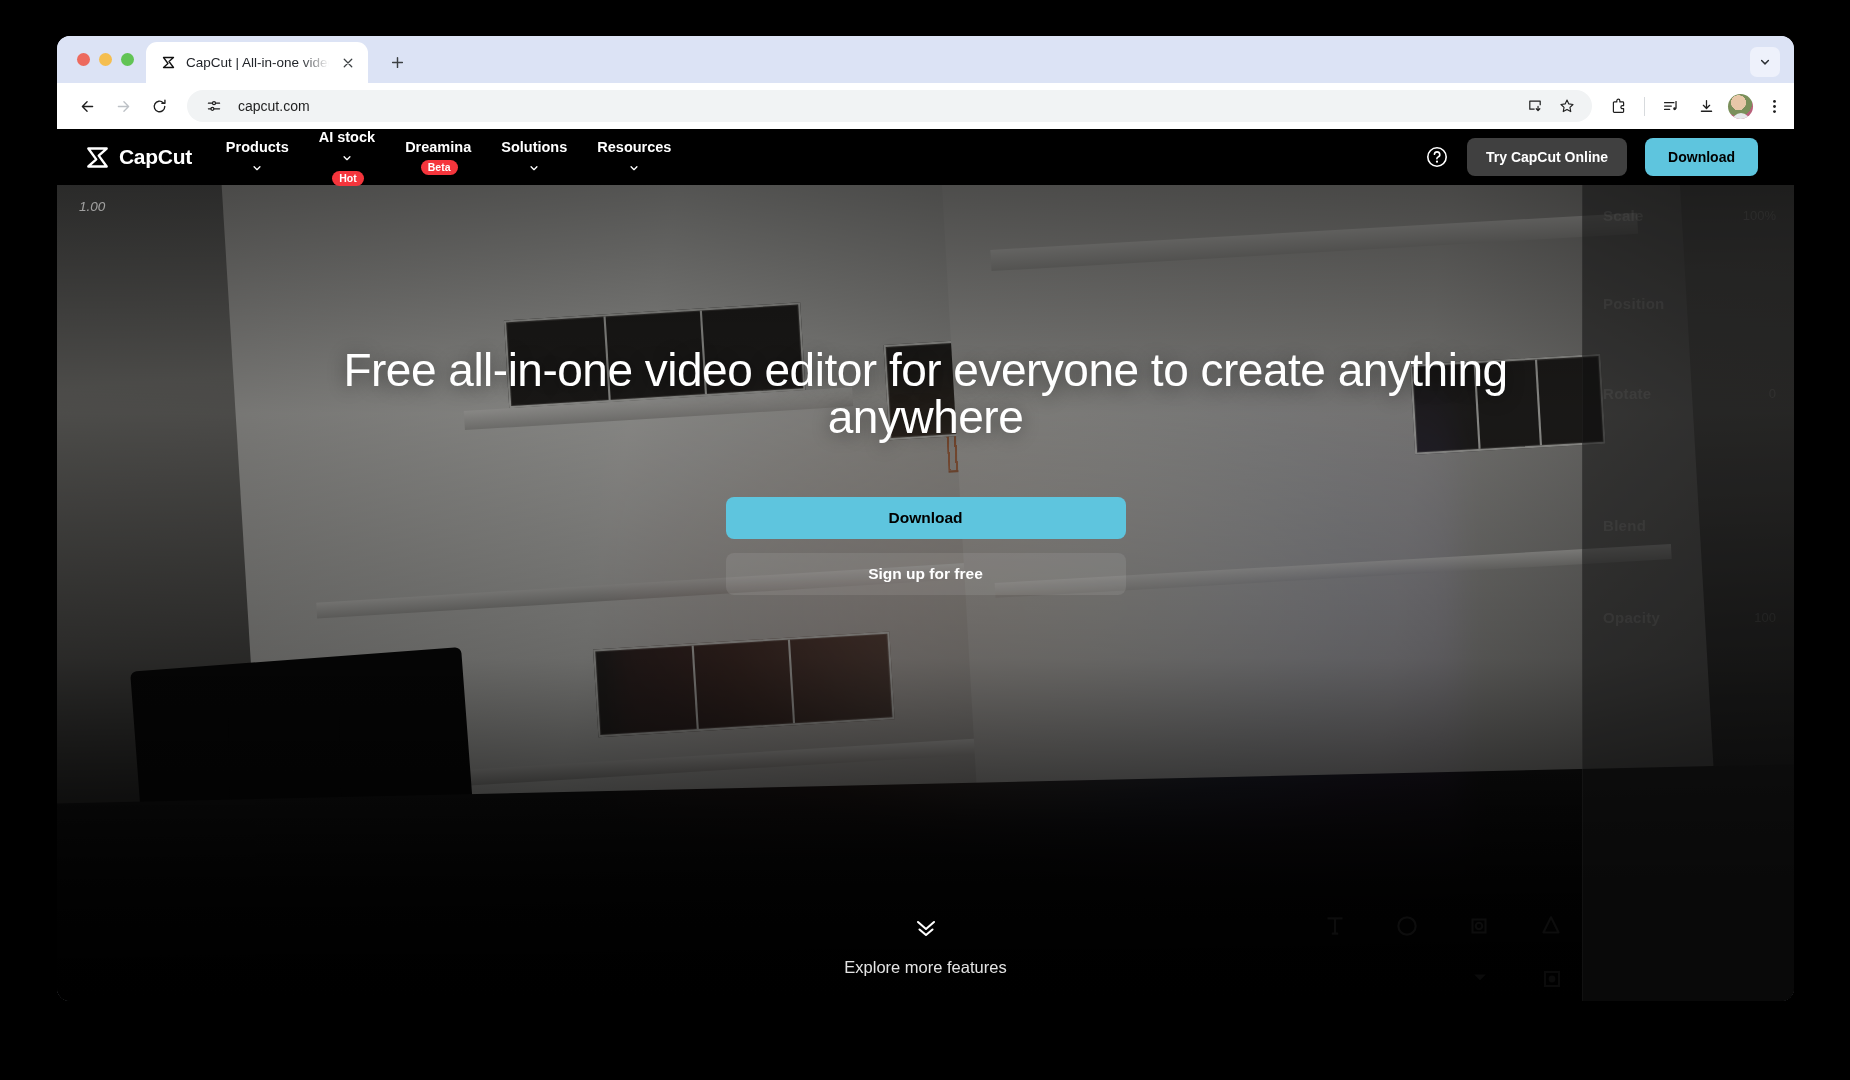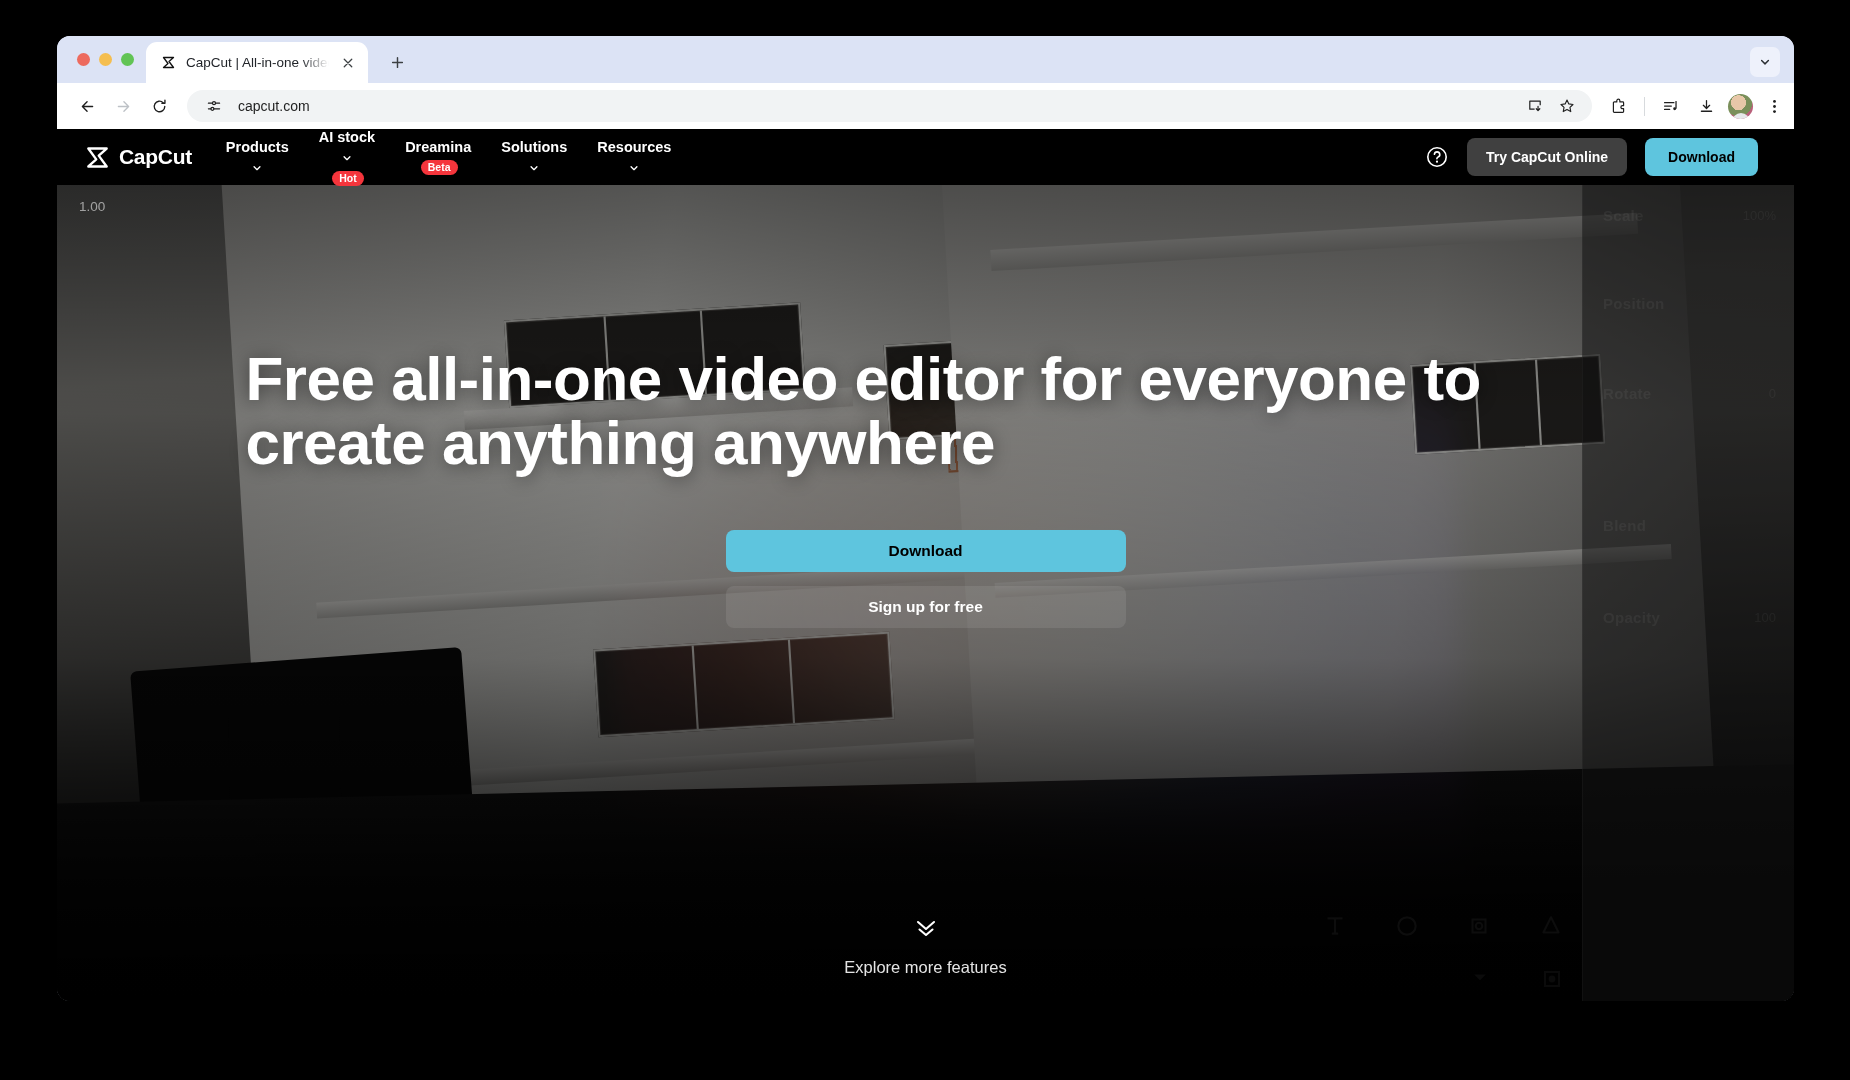--- a/index.html
+++ b/index.html
@@ -360,38 +360,40 @@
     bottom: 10px;
     display: flex;
     gap: 50px;
     color: rgba(255,255,255,0.045);
   }
   .timecode {
     position: absolute;
     left: 22px; top: 14px;
     font-size: 13.5px;
     color: rgba(255,255,255,0.55);
+    font-style: italic;
   }
 
   
   .hero-content {
     position: relative;
     z-index: 10;
     height: 100%;
     display: flex;
     flex-direction: column;
     align-items: center;
     padding-top: 162px;
   }
   .headline {
     font-family: "Liberation Sans Narrow", "Liberation Sans", sans-serif;
-    font-size: 62px;
+    font-size: 46px;
     line-height: 1.03;
-    font-weight: bold;
+    font-weight: normal;
     color: #ffffff;
+    text-align: center;
     max-width: 1360px;
     letter-spacing: -0.5px;
     text-shadow: 0 2px 18px rgba(0,0,0,0.45);
   }
   .subhead {
     margin-top: 37px;
     font-size: 18.5px;
     color: #e9e9e9;
     text-align: center;
     text-shadow: 0 1px 10px rgba(0,0,0,0.6);

